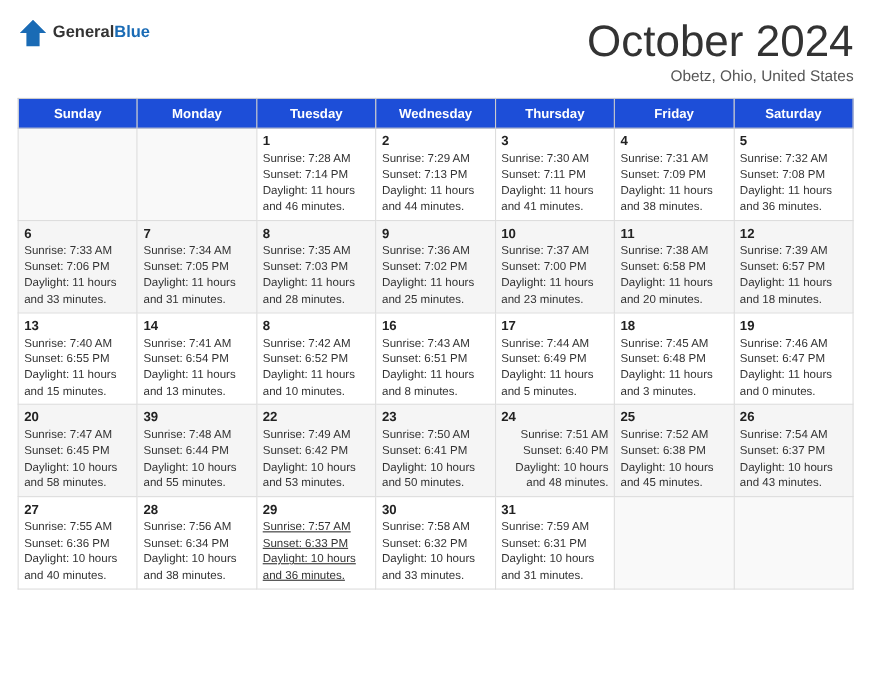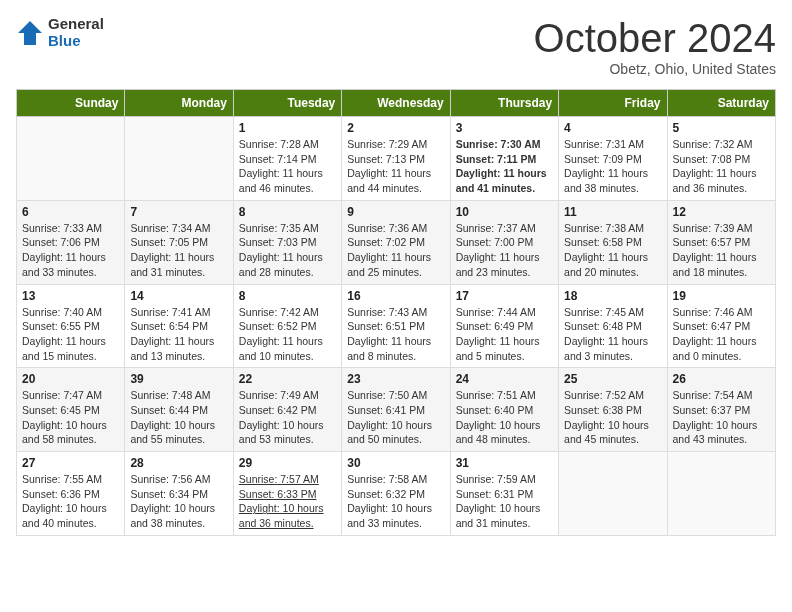--- a/index.html
+++ b/index.html
@@ -16,21 +16,20 @@
       align-items: flex-start;
       margin-bottom: 12px;
     }
     .logo {
       display: flex;
       align-items: center;
       gap: 4px;
     }
     .logo-text {
       display: flex;
-      flex-direction: column;
       line-height: 1.1;
     }
     .logo-general {
       font-size: 15px;
       font-weight: bold;
       color: #333;
     }
     .logo-blue {
       font-size: 15px;
       font-weight: bold;
@@ -51,23 +50,23 @@
     .location {
       font-size: 14px;
       color: #555;
     }
     .calendar {
       width: 100%;
       border-collapse: collapse;
       font-size: 11px;
     }
     .calendar th {
-      background: #4d7c0f;
+      background: #1d4ed8;
       color: #fff;
-      text-align: right;
+      text-align: center;
       padding: 6px 6px;
       font-size: 12px;
       font-weight: bold;
       border: 1px solid #ccc;
     }
     .calendar td {
       border: 1px solid #ddd;
       vertical-align: top;
       padding: 4px 5px;
       width: 108px;
@@ -134,21 +133,21 @@
 Daylight: 11 hours and 46 minutes.</div>
         </td>
         <td>
           <div class="day-num">2</div>
           <div class="day-info" style="white-space: pre-line;">Sunrise: 7:29 AM
 Sunset: 7:13 PM
 Daylight: 11 hours and 44 minutes.</div>
         </td>
         <td>
           <div class="day-num">3</div>
-          <div class="day-info" style="white-space: pre-line; font-weight: bold;">Sunrise: 7:30 AM
+          <div class="day-info" style="white-space: pre-line;">Sunrise: 7:30 AM
 Sunset: 7:11 PM
 Daylight: 11 hours and 41 minutes.</div>
         </td>
         <td>
           <div class="day-num">4</div>
           <div class="day-info" style="white-space: pre-line;">Sunrise: 7:31 AM
 Sunset: 7:09 PM
 Daylight: 11 hours and 38 minutes.</div>
         </td>
         <td>
@@ -266,21 +265,21 @@
 Daylight: 10 hours and 53 minutes.</div>
         </td>
         <td>
           <div class="day-num">23</div>
           <div class="day-info" style="white-space: pre-line;">Sunrise: 7:50 AM
 Sunset: 6:41 PM
 Daylight: 10 hours and 50 minutes.</div>
         </td>
         <td>
           <div class="day-num">24</div>
-          <div class="day-info" style="white-space: pre-line;">Sunrise: 7:51 AM
+          <div class="day-info" style="white-space: pre-line; text-align: right;">Sunrise: 7:51 AM
 Sunset: 6:40 PM
 Daylight: 10 hours and 48 minutes.</div>
         </td>
         <td>
           <div class="day-num">25</div>
           <div class="day-info" style="white-space: pre-line;">Sunrise: 7:52 AM
 Sunset: 6:38 PM
 Daylight: 10 hours and 45 minutes.</div>
         </td>
         <td>

